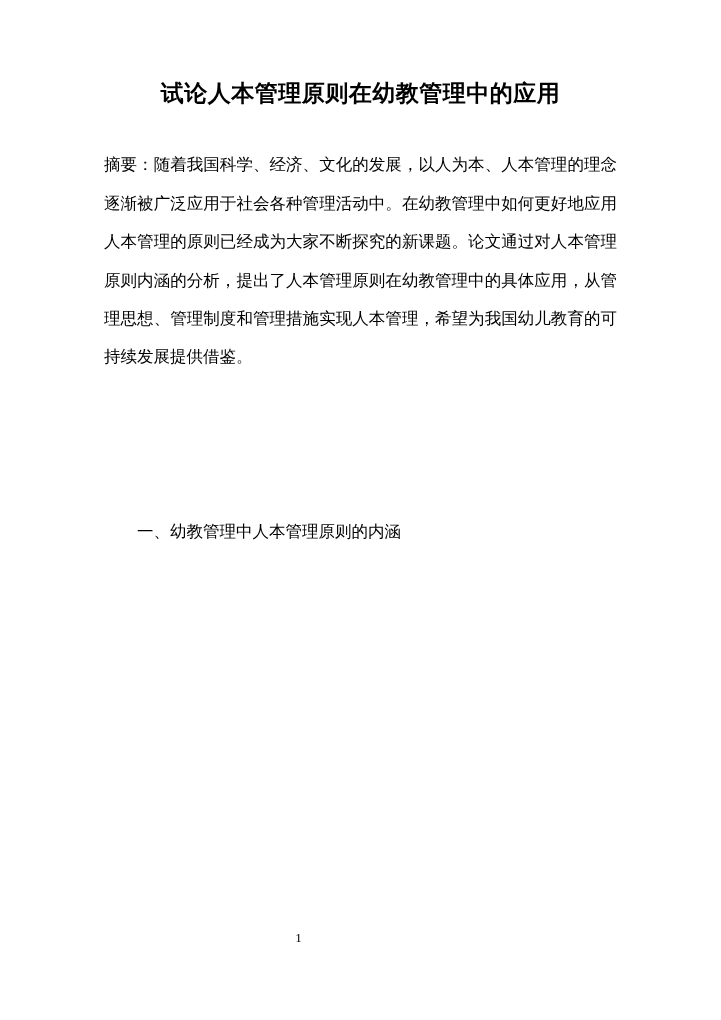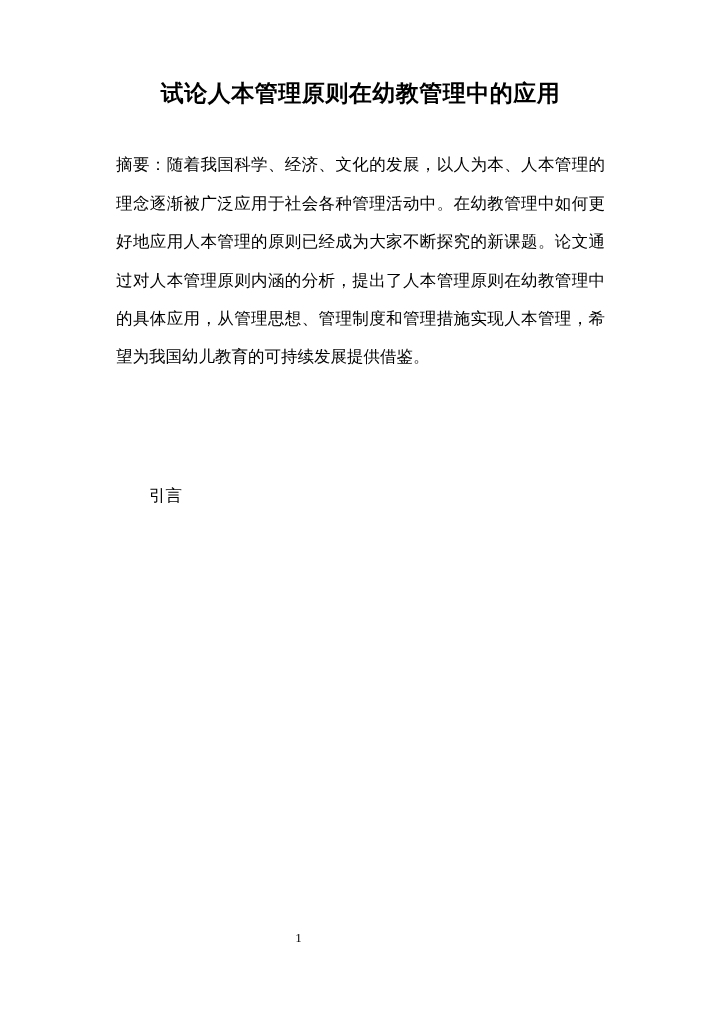--- a/index.html
+++ b/index.html
@@ -35,21 +35,21 @@
     letter-spacing: 0.5px;
     line-height: 1.4;
     margin: 0 0 36px 0;
     font-family: "Liberation Serif", "DejaVu Serif", serif;
   }
   .para {
     font-size: 16.5px;
     line-height: 2.33;
     text-align: justify;
     text-justify: inter-ideograph;
-    margin: 16px;
+    margin: 4px;
     font-family: "Liberation Serif", "DejaVu Serif", serif;
   }
   .para.indent {
     text-indent: 33px;
   }
   .spacer-lg {
     height: 38px;
   }
   .spacer-md {
     height: 30px;
@@ -74,25 +74,25 @@
 
     <h1 class="doc-title">试论人本管理原则在幼教管理中的应用</h1>
 
     <p class="para">摘要：随着我国科学、经济、文化的发展，以人为本、人本管理的理念逐渐被广泛应用于社会各种管理活动中。在幼教管理中如何更好地应用人本管理的原则已经成为大家不断探究的新课题。论文通过对人本管理原则内涵的分析，提出了人本管理原则在幼教管理中的具体应用，从管理思想、管理制度和管理措施实现人本管理，希望为我国幼儿教育的可持续发展提供借鉴。</p>
 
     <div class="spacer-lg"></div>
 
 
     <div class="spacer-md"></div>
 
-    <p class="para indent">引言</p>
 
     <div class="spacer-md"></div>
 
 
     <div class="spacer-md"></div>
 
+    <p class="para indent">一、幼教管理中人本管理原则的内涵</p>
 
   </div>
 
   <div class="page-number">1</div>
 
 </div>
 
 </body></html>

